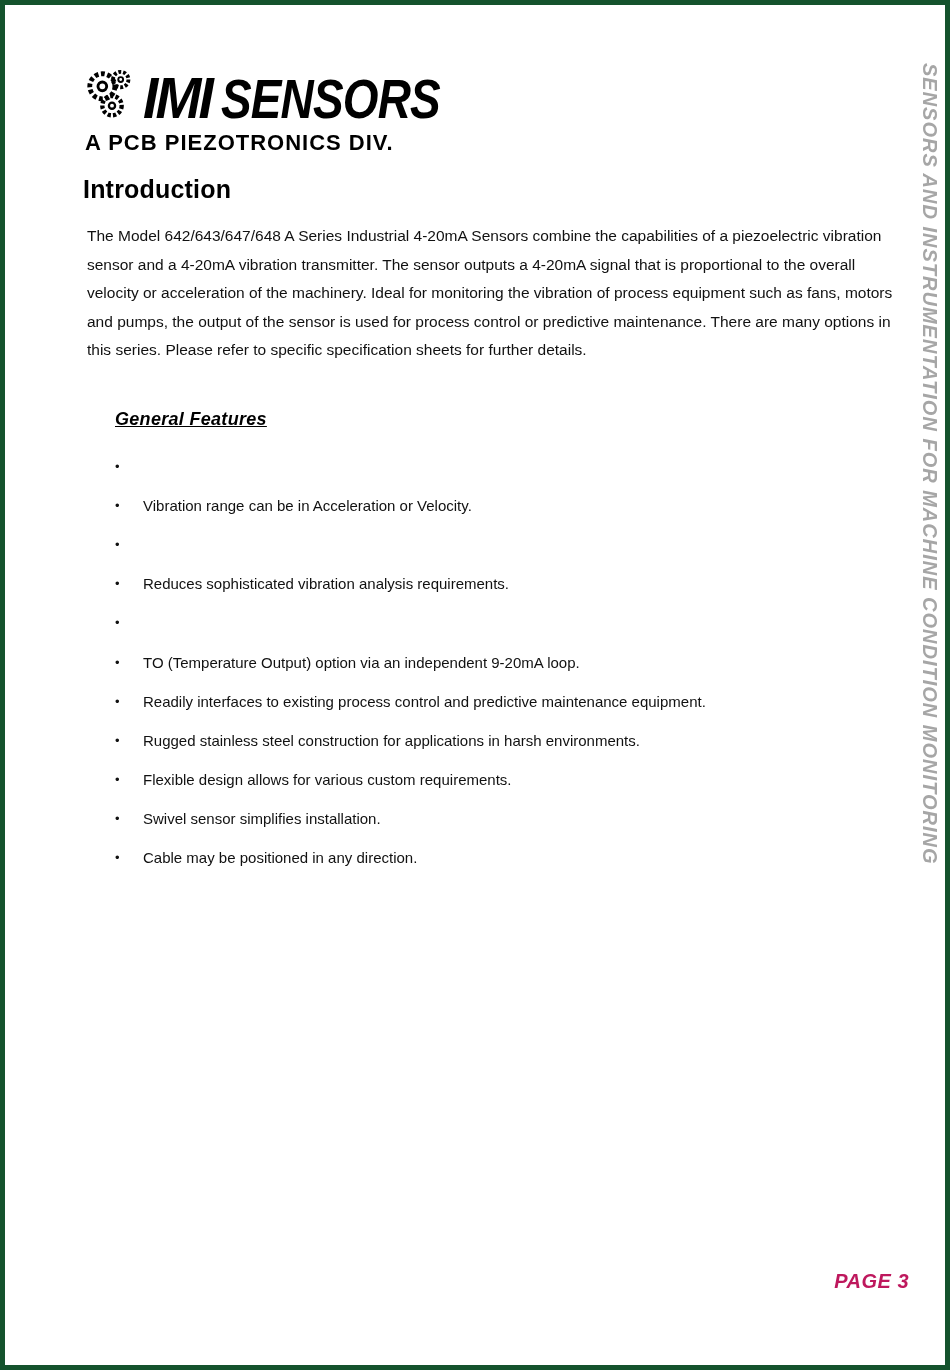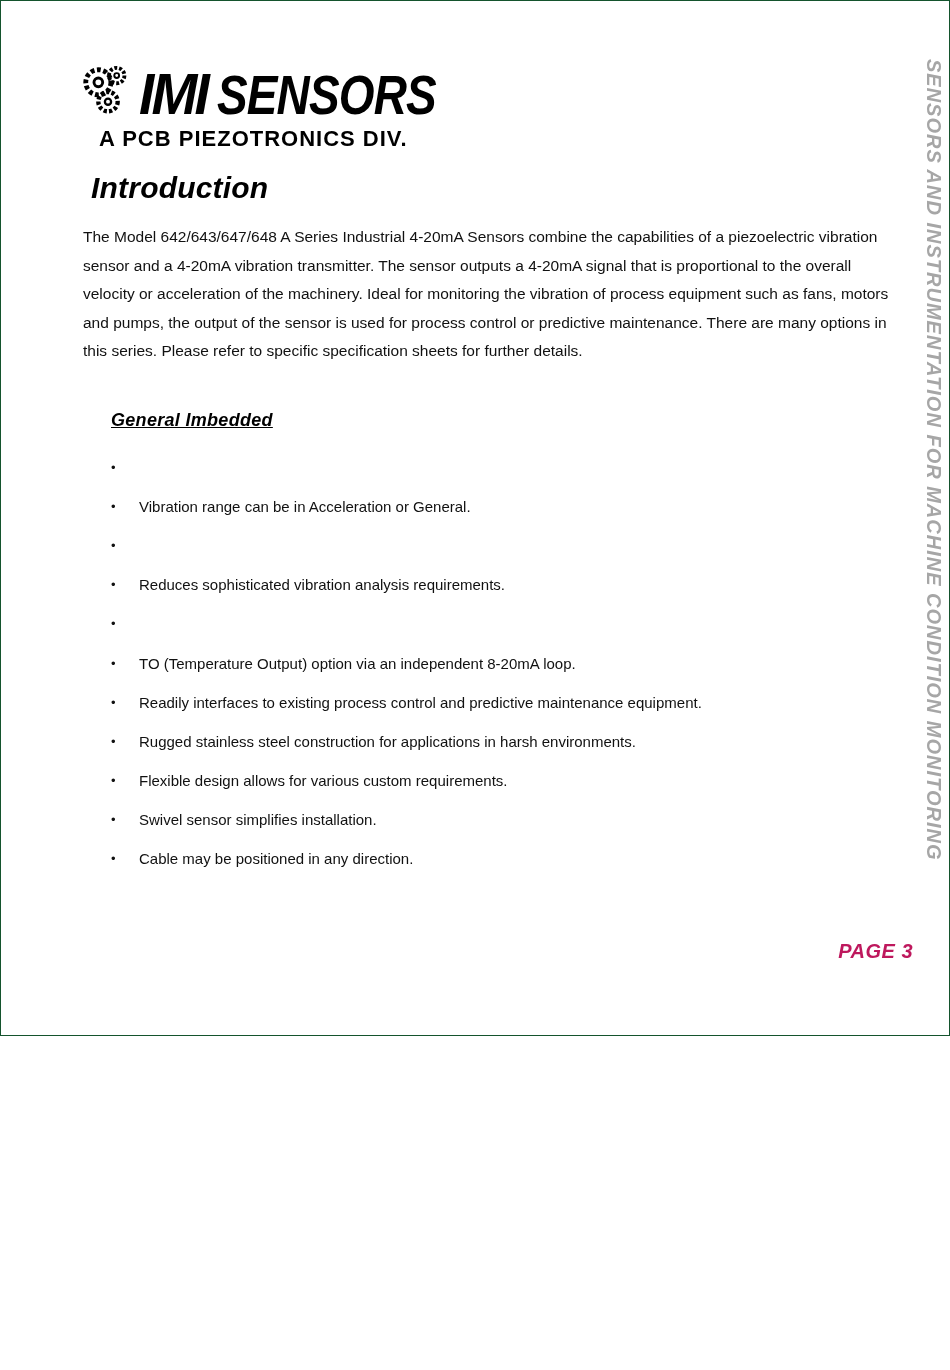--- a/index.html
+++ b/index.html
@@ -3,27 +3,27 @@
 <meta charset="utf-8">
 <style>
   html, body {
     margin: 0;
     padding: 0;
     background: #ffffff;
   }
   .page {
     position: relative;
     width: 950px;
-    height: 1036px;
+    height: 1370px;
     background: #ffffff;
     font-family: "Liberation Sans", sans-serif;
     color: #000000;
     overflow: hidden;
     box-sizing: border-box;
-    border: 1px solid #14532d;
+    border: 5px solid #14532d;
   }
 
   
   .logo-block {
     position: absolute;
     left: 78px;
     top: 58px;
   }
   .logo-row {
     display: flex;
@@ -55,21 +55,21 @@
     line-height: 0.95;
     transform: scaleX(0.82);
     transform-origin: left bottom;
     margin-left: 6px;
   }
   .logo-division {
     font-size: 22px;
     font-weight: bold;
     letter-spacing: 1px;
     margin-top: 5px;
-    margin-left: 20px;
+    margin-left: 2px;
     white-space: nowrap;
   }
 
   
   .side-text {
     position: absolute;
     top: 58px;
     right: 4px;
     writing-mode: vertical-rl;
     font-style: italic;
@@ -81,25 +81,24 @@
   }
 
   
   .content {
     position: absolute;
     left: 78px;
     top: 170px;
     width: 832px;
   }
   .title {
-    font-size: 30px;
-    font-weight: bold;
-    margin: 0 0 18px 12px;
+    font-size: 25px;
+    font-weight: bold;
+    margin: 0 0 18px 0;
     letter-spacing: 0.2px;
-    font-style: italic;
   }
   .intro {
     font-size: 15.5px;
     line-height: 1.84;
     margin: 4px;
     color: #111111;
   }
   .features-heading {
     margin: 44px 0 0 32px;
     font-size: 18px;
@@ -161,43 +160,43 @@
     <div class="logo-division">A PCB PIEZOTRONICS DIV.</div>
   </header>
 
   <div class="side-text">SENSORS AND INSTRUMENTATION FOR MACHINE CONDITION MONITORING</div>
 
   <main class="content">
     <h1 class="title">Introduction</h1>
 
     <p class="intro">The Model 642/643/647/648 A Series Industrial 4-20mA Sensors combine the capabilities of a piezoelectric vibration sensor and a 4-20mA vibration transmitter. The sensor outputs a 4-20mA signal that is proportional to the overall velocity or acceleration of the machinery. Ideal for monitoring the vibration of process equipment such as fans, motors and pumps, the output of the sensor is used for process control or predictive maintenance. There are many options in this series. Please refer to specific specification sheets for further details.</p>
 
-    <h2 class="features-heading">General Imbedded</h2>
+    <h2 class="features-heading">General Features</h2>
 
     <ul class="features">
       <li>
         <span class="bullet">•</span>
       </li>
       <li>
         <span class="bullet">•</span>
-        <span>Vibration range can be in Acceleration or General.</span>
+        <span>Vibration range can be in Acceleration or Velocity.</span>
       </li>
       <li>
         <span class="bullet">•</span>
       </li>
       <li>
         <span class="bullet">•</span>
         <span>Reduces sophisticated vibration analysis requirements.</span>
       </li>
       <li>
         <span class="bullet">•</span>
       </li>
       <li>
         <span class="bullet">•</span>
-        <span>TO (Temperature Output) option via an independent 8-20mA loop.</span>
+        <span>TO (Temperature Output) option via an independent 9-20mA loop.</span>
       </li>
       <li>
         <span class="bullet">•</span>
         <span>Readily interfaces to existing process control and predictive maintenance equipment.</span>
       </li>
       <li>
         <span class="bullet">•</span>
         <span>Rugged stainless steel construction for applications in harsh environments.</span>
       </li>
       <li>

